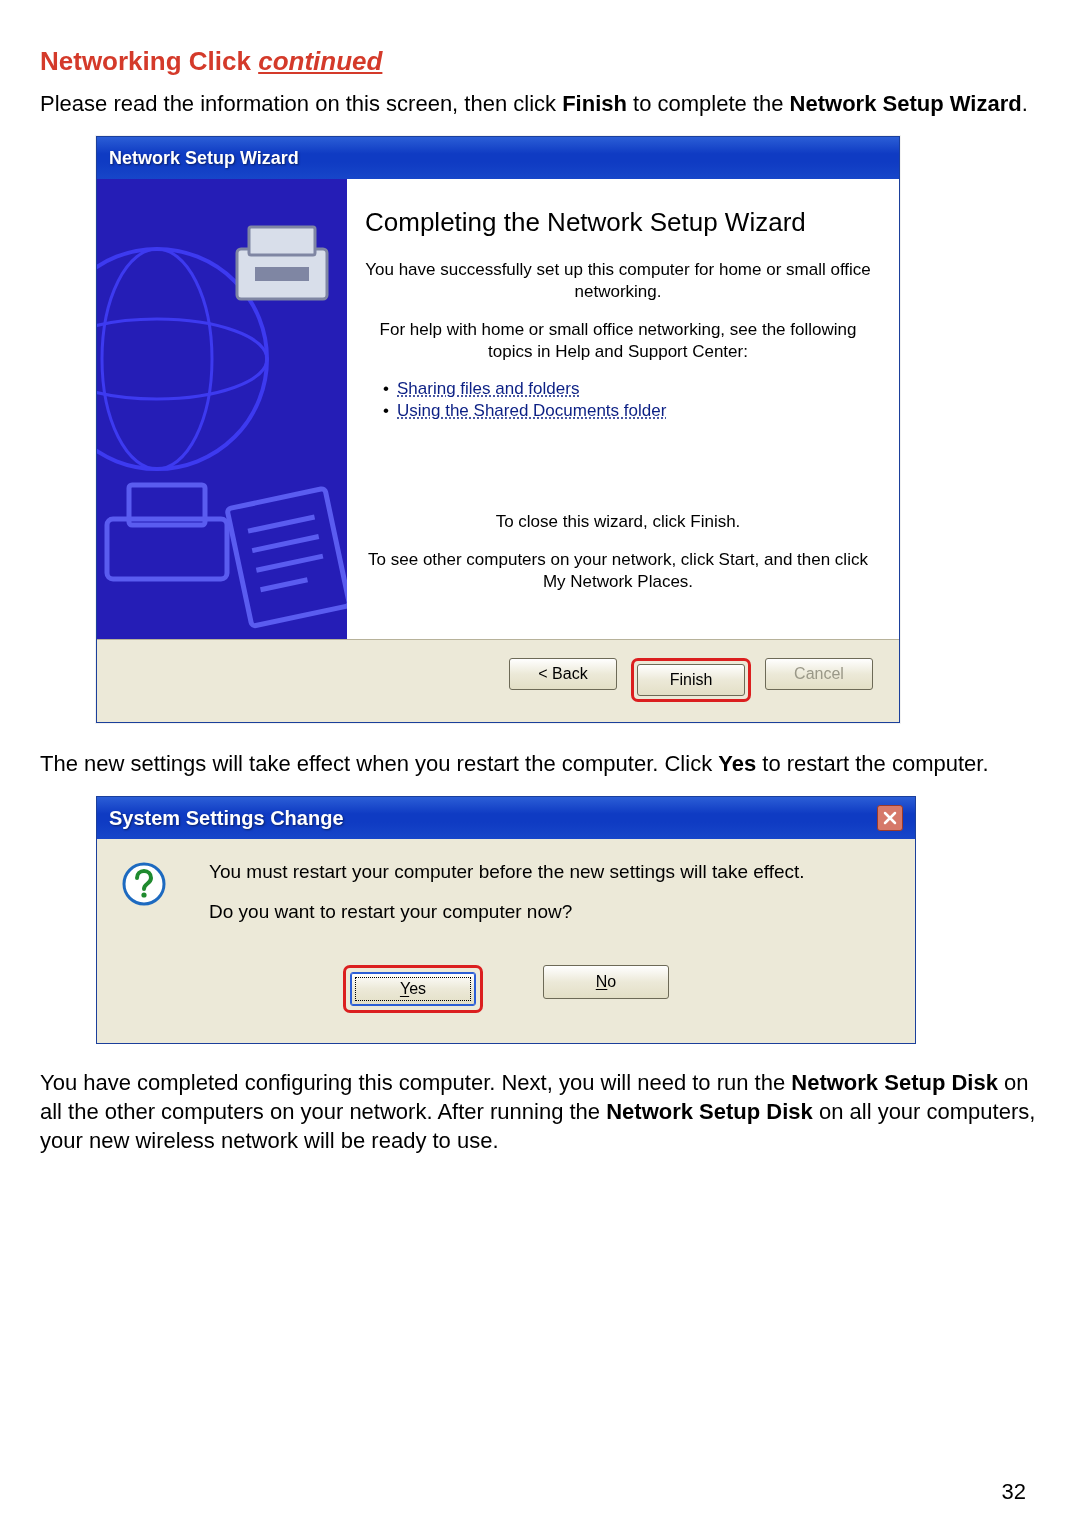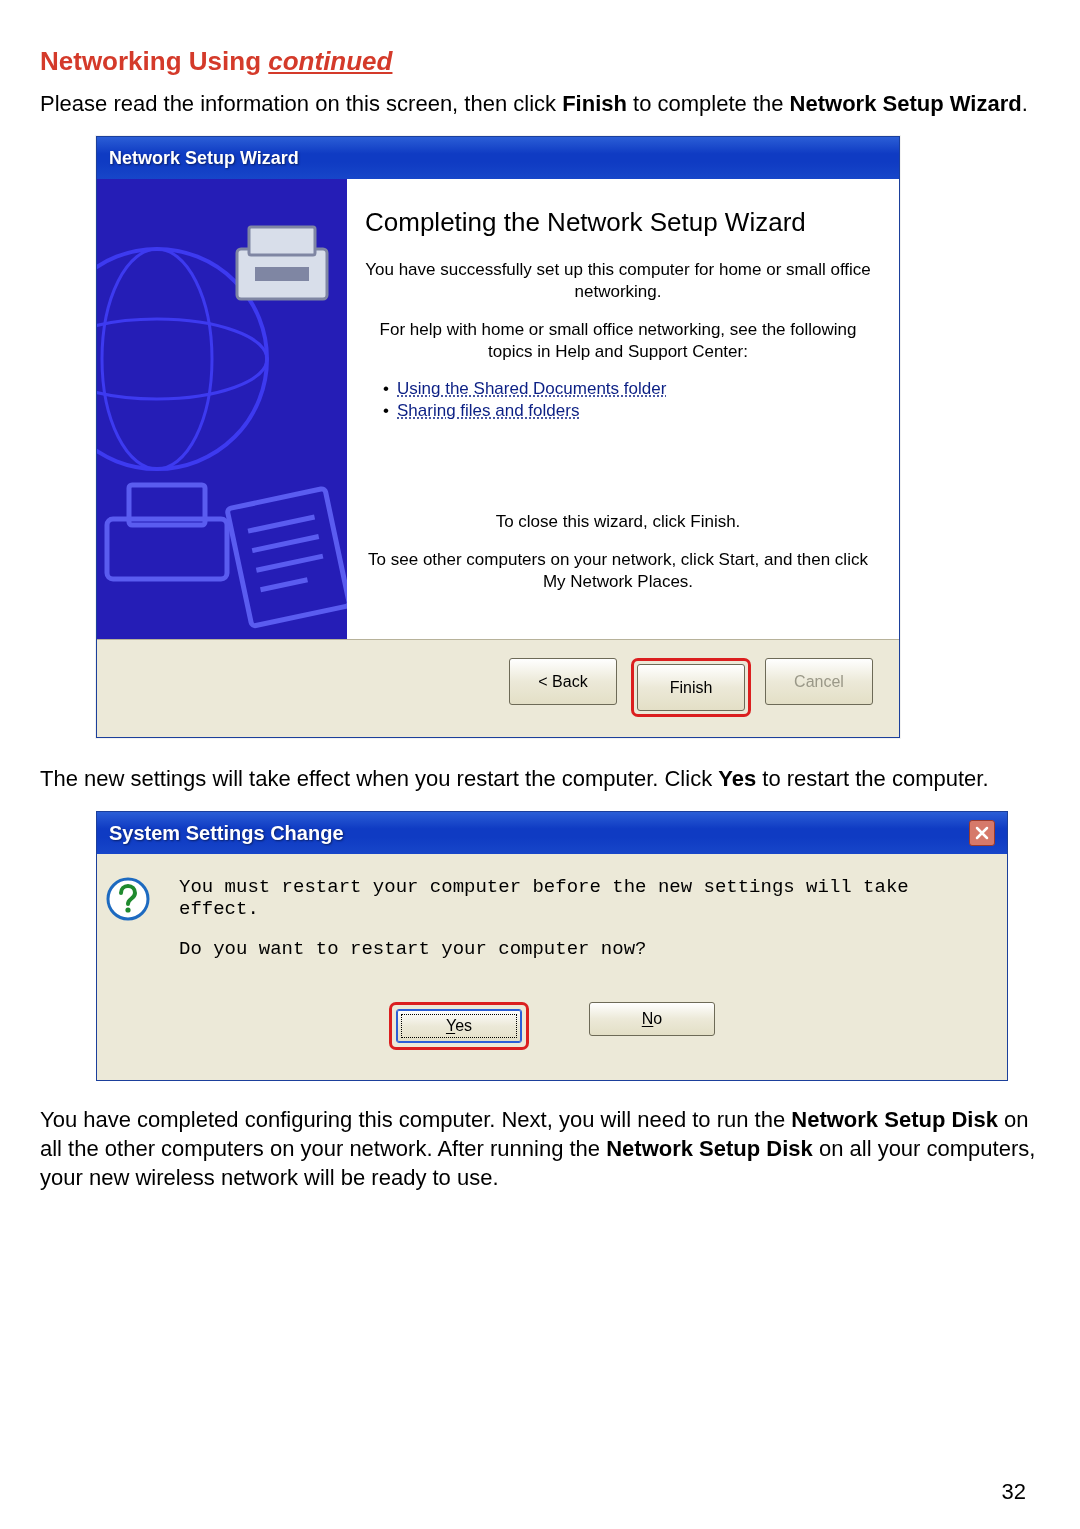--- a/index.html
+++ b/index.html
@@ -107,21 +107,21 @@
   
   .wizard-footer {
     padding: 18px 26px 20px 0;
     background: #ece9d8;
     display: flex;
     justify-content: flex-end;
     gap: 14px;
   }
   .xp-btn {
     min-width: 108px;
-    height: 47px;
+    height: 32px;
     padding: 0 10px;
     font-family: Tahoma, Arial, sans-serif;
     font-size: 16px;
     color: #000;
     background: linear-gradient(to bottom,#ffffff 0%,#ece9d8 50%,#e3dfc6 100%);
     border: 1px solid #6d6a57;
     border-radius: 3px;
     display:flex;align-items:center;justify-content:center;
   }
   .xp-btn.default { outline: 2px solid #2b5ed6; }
@@ -129,31 +129,31 @@
   .red-highlight {
     border: 3px solid #db1f1f;
     border-radius: 7px;
     padding: 3px;
     display:inline-flex;
   }
   .red-highlight .xp-btn { outline:none; }
 
   
   .dlg {
-    width: 912px;
+    width: 820px;
     margin: 0 0 24px 56px;
     border: 1px solid #1b3f9b;
     background: #ece9d8;
   }
   .dlg .xp-titlebar { font-size: 20px;}
   .dlg-body {
     display:flex;
-    padding: 22px 24px 24px 8px;
-    gap: 26px;
-    font-family: Liberation Mono, monospace;
+    padding: 22px 24px 24px 24px;
+    gap: 40px;
+    font-family: Liberation Sans, sans-serif;
     font-size: 19px;
     color:#000;
   }
   .dlg-icon { flex: 0 0 48px; display:flex; align-items:flex-start; }
   .dlg-text p { margin: 0 0 18px 0; }
   .dlg-buttons {
     display:flex; gap: 60px; justify-content:center;
     padding: 0 0 30px 0;
   }
   .dlg-buttons .xp-btn { min-width: 126px; height: 34px; }
@@ -171,21 +171,21 @@
     bottom: 24px;
     right: 54px;
     font-size: 22px;
     color:#000;
   }
 </style>
 </head>
 <body>
 
 <h2 class="section-heading">
-  <span>Networking Using</span>
+  <span>Networking Click</span>
   <span class="cont"> <span>continued</span></span>
 </h2>
 
 <p class="doc-para">
   <span>Please read the information on this screen, then click </span><span class="bold">Finish</span><span> to complete the </span><span class="bold">Network Setup Wizard</span><span>.</span>
 </p>
 
 <div class="xp-window">
   <div class="xp-titlebar">
     <span>Network Setup Wizard</span>
@@ -219,24 +219,24 @@
           <line x1="16" y1="86" x2="64" y2="86" stroke="#5a5cf0" stroke-width="5"></line>
         </g>
       </svg>
     </div>
     <div class="wizard-right">
       <h1 class="wizard-h">Completing the Network Setup Wizard</h1>
       <p class="wizard-p">You have successfully set up this computer for home or small office networking.</p>
       <p class="wizard-p">For help with home or small office networking, see the following topics in Help and Support Center:</p>
       <ul class="wizard-links">
         <li>
-          <span class="lnk">Using the Shared Documents folder</span>
+          <span class="lnk">Sharing files and folders</span>
         </li>
         <li>
-          <span class="lnk">Sharing files and folders</span>
+          <span class="lnk">Using the Shared Documents folder</span>
         </li>
       </ul>
       <p class="wizard-p wizard-close-tip">To close this wizard, click Finish.</p>
       <p class="wizard-p">To see other computers on your network, click Start, and then click My Network Places.</p>
     </div>
   </div>
   <div class="wizard-footer">
     <div class="xp-btn">
       <span>&lt; Back</span>
     </div>

